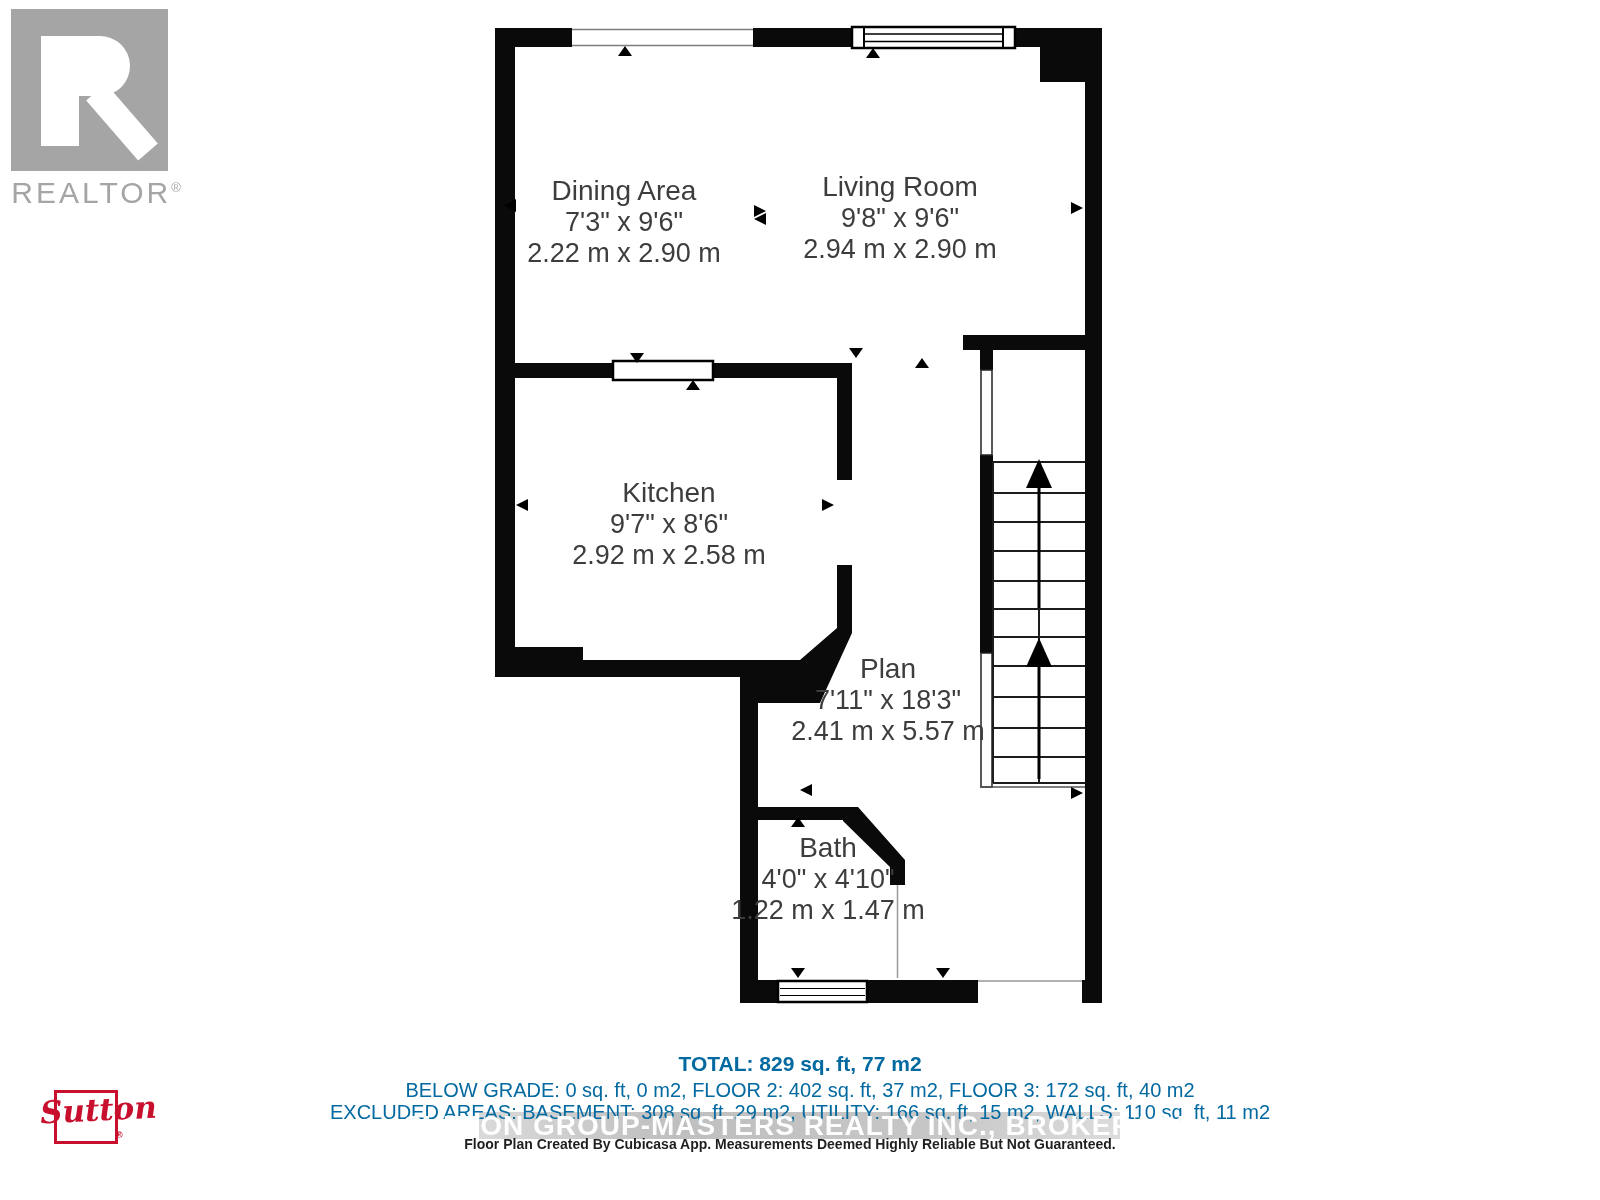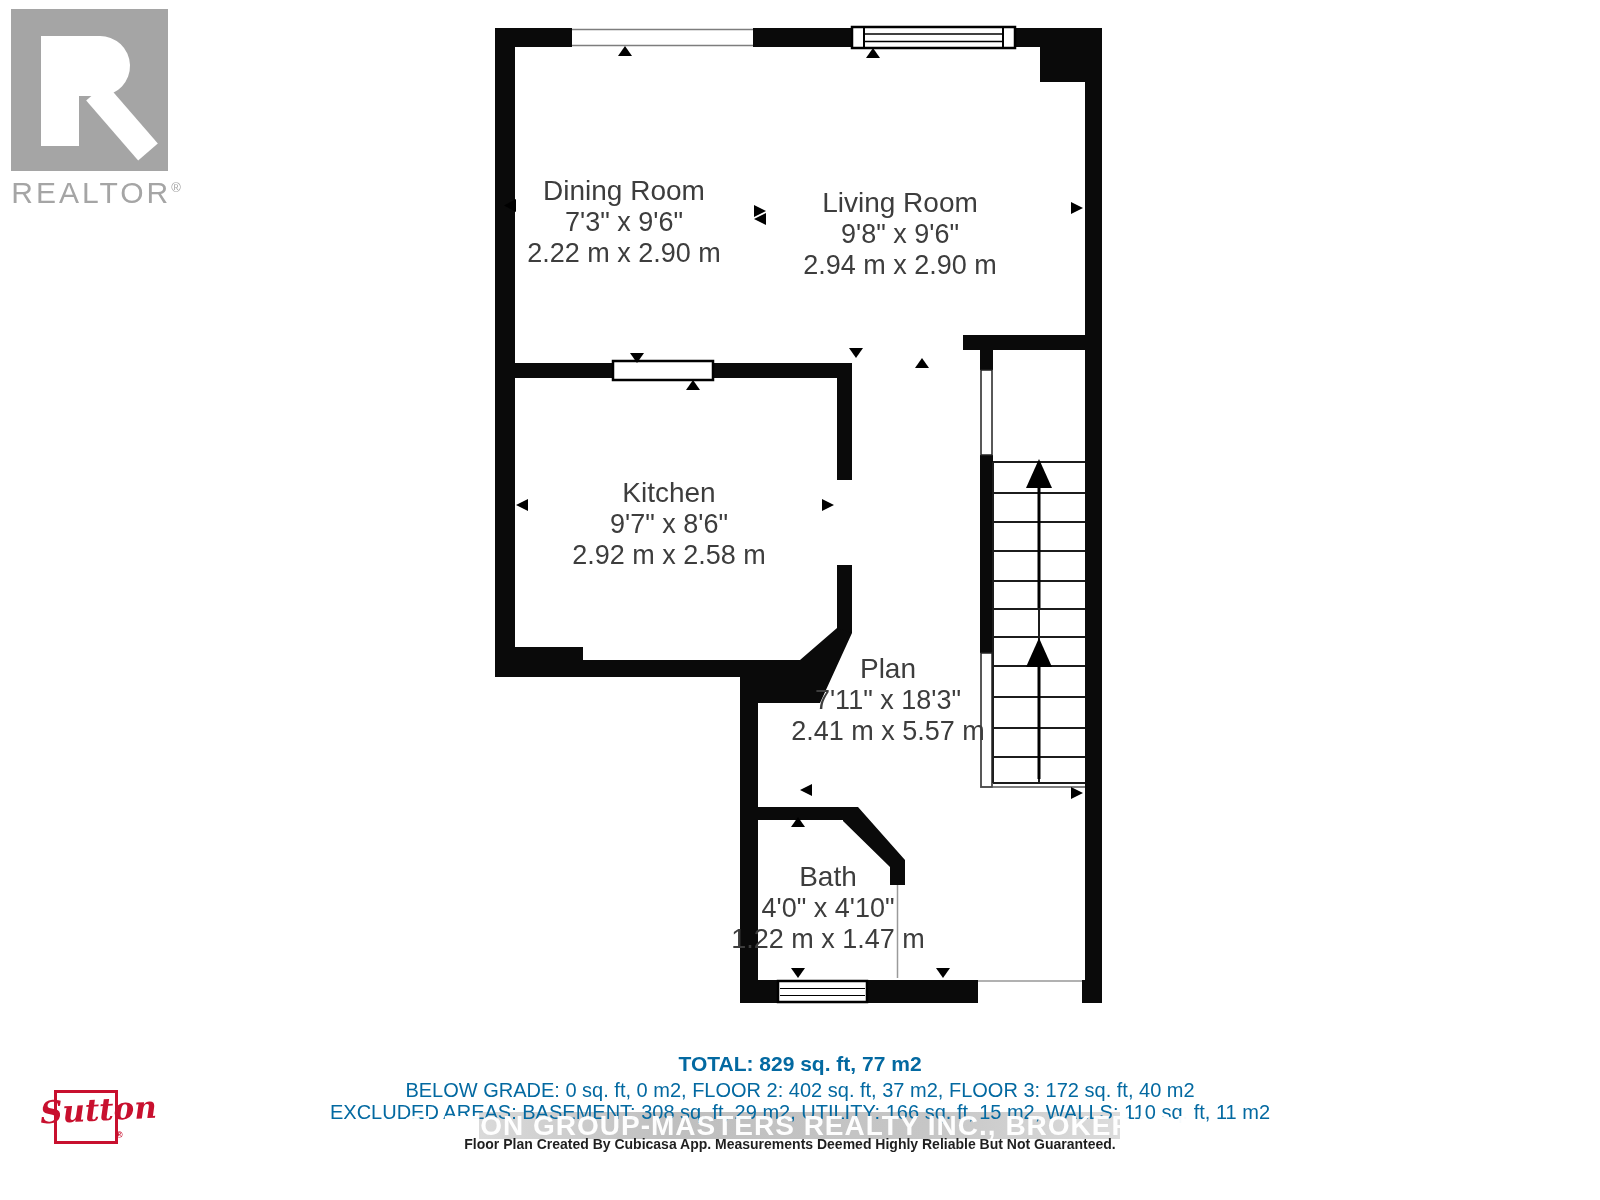--- a/index.html
+++ b/index.html
@@ -167,44 +167,44 @@
 
   <div class="realtor-wordmark"><span>REALTOR</span><sup>®</sup></div>
 
   <div class="sutton-logo">
     <div class="sutton-box"></div>
     <div class="sutton-script">Sutton</div>
     <div class="sutton-reg">®</div>
   </div>
 
   <div class="room" style="left:624px;top:174px;">
-    <div class="room-name">Dining Room</div>
+    <div class="room-name">Dining Area</div>
     <div class="room-dim">7'3" x 9'6"</div>
     <div class="room-dim">2.22 m x 2.90 m</div>
   </div>
 
-  <div class="room" style="left:900px;top:186px;">
+  <div class="room" style="left:900px;top:170px;">
     <div class="room-name">Living Room</div>
     <div class="room-dim">9'8" x 9'6"</div>
     <div class="room-dim">2.94 m x 2.90 m</div>
   </div>
 
   <div class="room" style="left:669px;top:476px;">
     <div class="room-name">Kitchen</div>
     <div class="room-dim">9'7" x 8'6"</div>
     <div class="room-dim">2.92 m x 2.58 m</div>
   </div>
 
   <div class="room" style="left:888px;top:652px;">
     <div class="room-name">Plan</div>
     <div class="room-dim">7'11" x 18'3"</div>
     <div class="room-dim">2.41 m x 5.57 m</div>
   </div>
 
-  <div class="room" style="left:828px;top:860px;">
+  <div class="room" style="left:828px;top:831px;">
     <div class="room-name">Bath</div>
     <div class="room-dim">4'0" x 4'10"</div>
     <div class="room-dim">1.22 m x 1.47 m</div>
   </div>
 
   <div class="watermark-band"></div>
 
   <div class="sumline sum-total" style="top:1052px;">TOTAL: 829 sq. ft, 77 m2</div>
   <div class="sumline sum-reg" style="top:1079px;">BELOW GRADE: 0 sq. ft, 0 m2, FLOOR 2: 402 sq. ft, 37 m2, FLOOR 3: 172 sq. ft, 40 m2</div>
   <div class="sumline sum-reg" style="top:1101px;">EXCLUDED AREAS: BASEMENT: 308 sq. ft, 29 m2, UTILITY: 166 sq. ft, 15 m2, WALLS: 110 sq. ft, 11 m2</div>

